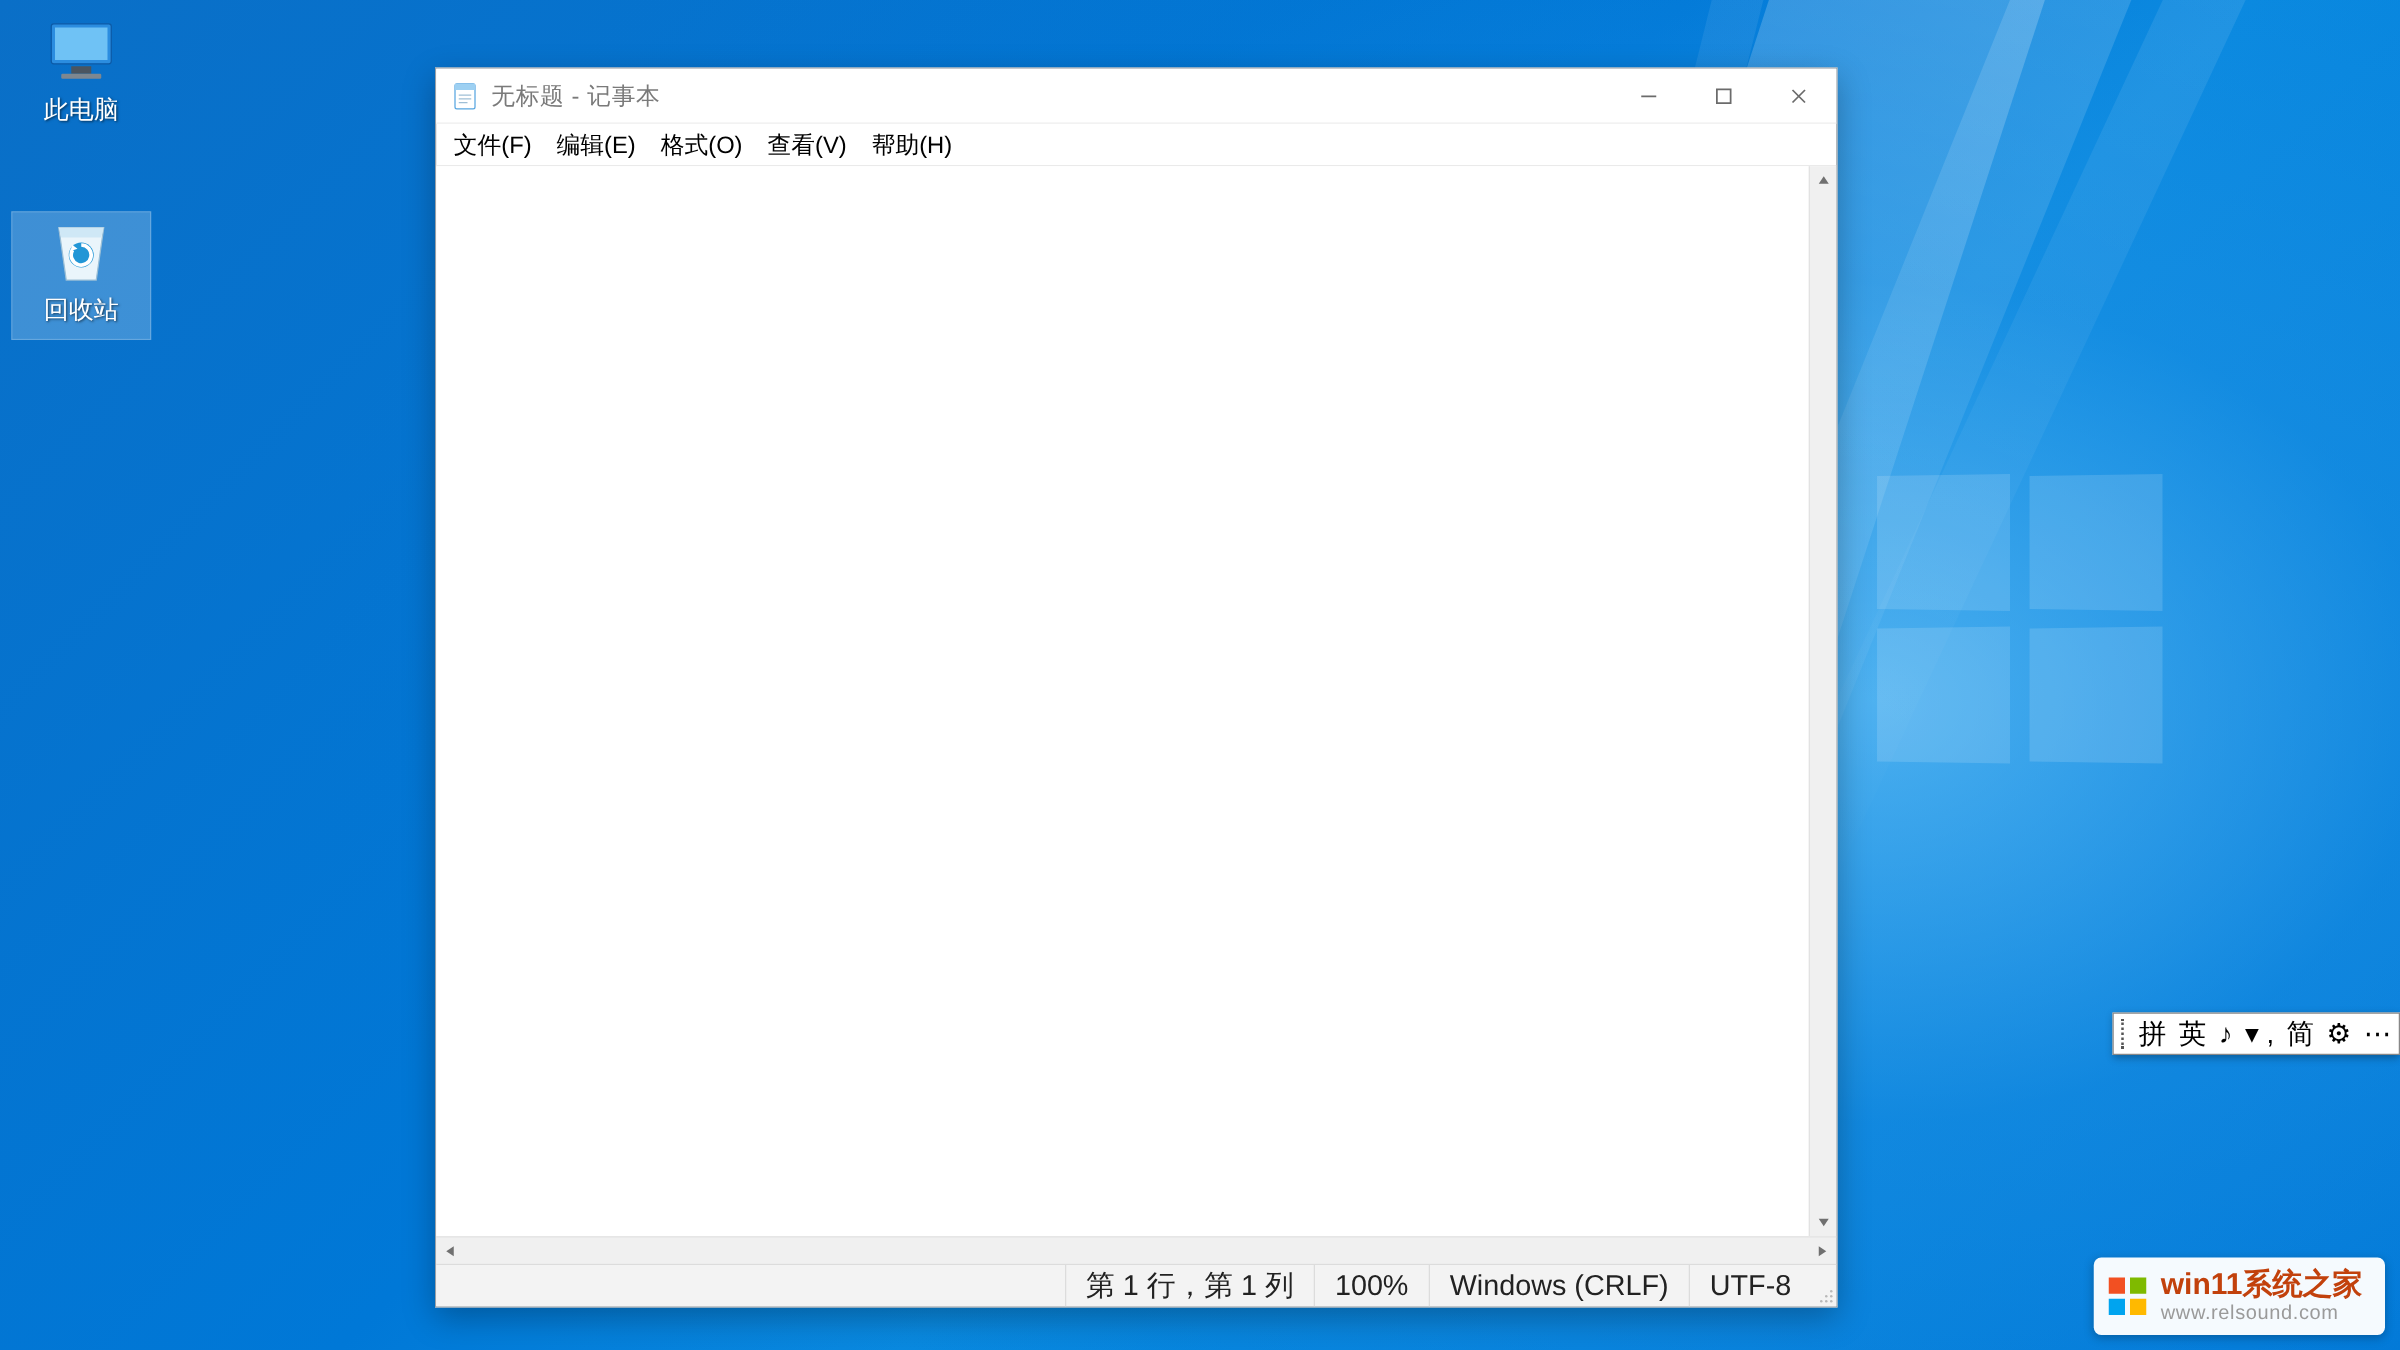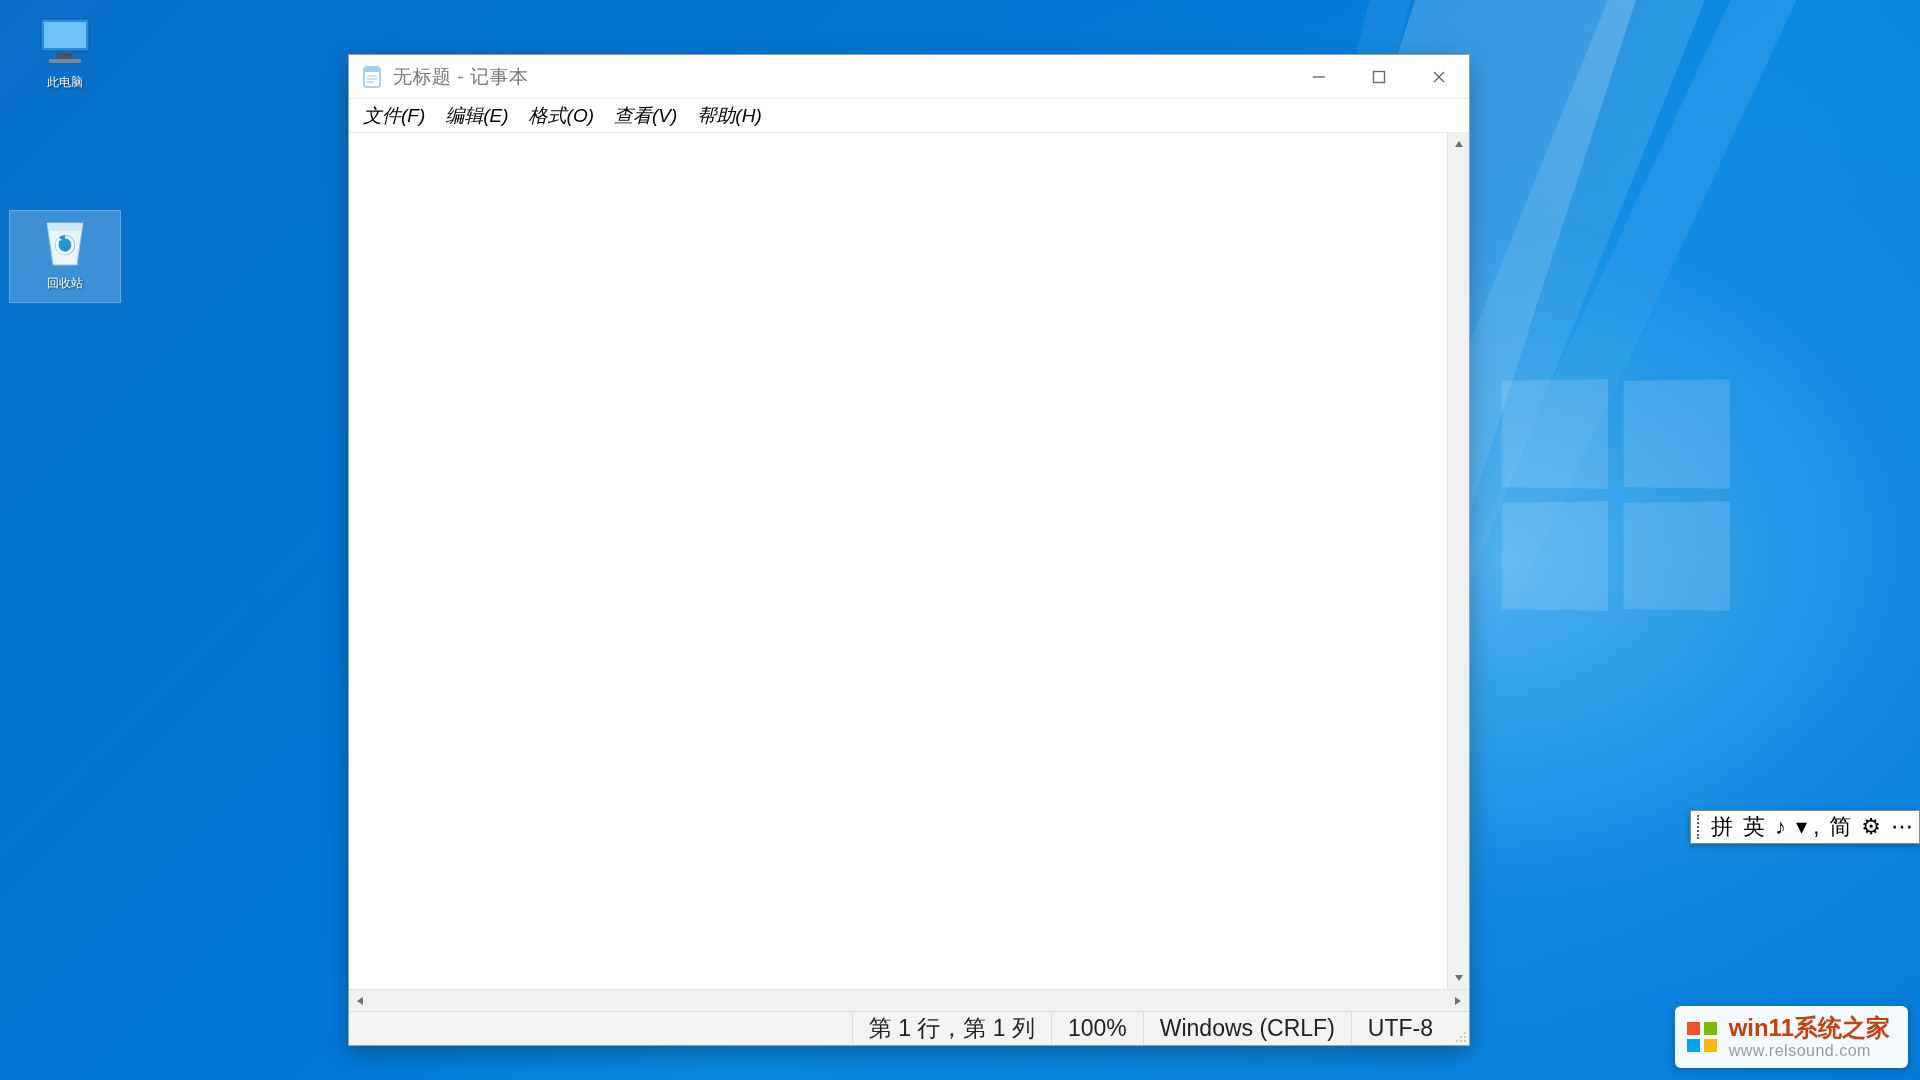--- a/index.html
+++ b/index.html
@@ -40,34 +40,34 @@
     .win-logo .qb { left:122px; top:0; width:108px; height:108px; transform: perspective(600px) rotateY(-10deg);}
     .win-logo .qc { left:0; top:122px; width:108px; height:108px; transform: perspective(600px) rotateY(-10deg);}
     .win-logo .qd { left:122px; top:122px; width:108px; height:108px; transform: perspective(600px) rotateY(-10deg);}
 
     
     .desktop-icon {
       position: absolute;
       width: 110px;
       text-align: center;
       color: #fff;
-      font-size: 12px;
+      font-size: 20px;
       cursor: pointer;
       user-select: none;
     }
     .desktop-icon .icon-box {
       width: 64px; height: 50px; margin: 0 auto 8px;
       display: flex; align-items: center; justify-content: center;
     }
     .desktop-icon .label {
       text-shadow: 1px 1px 2px rgba(0,0,0,0.6);
     }
     .di-thispc { left: 10px; top: 16px; }
     .di-recycle { left: 10px; top: 170px; padding:6px 0 10px; }
-    .di-recycle.selected { background: rgba(255,255,255,0.22); outline:1px solid rgba(255,255,255,0.38);margin-top:41px; }
+    .di-recycle.selected { background: rgba(255,255,255,0.22); outline:1px solid rgba(255,255,255,0.38); }
 
     
     .notepad {
       position: absolute;
       left: 348px;
       top: 54px;
       width: 1122px;
       height: 992px;
       background: #fff;
       border: 1px solid #9aa0a6;
@@ -94,21 +94,20 @@
       color:#6b6b6b; cursor:pointer;
     }
 
     .menubar {
       height: 34px;
       display:flex; align-items:center;
       padding: 0 4px;
       font-size: 19px;
       color:#000;
       border-bottom: 1px solid #eaeaea;
-      font-style: italic;
     }
     .menuitem {
       padding: 4px 10px;
       cursor: pointer;
     }
 
     .client {
       flex: 1;
       display: flex;
       min-height: 0;

